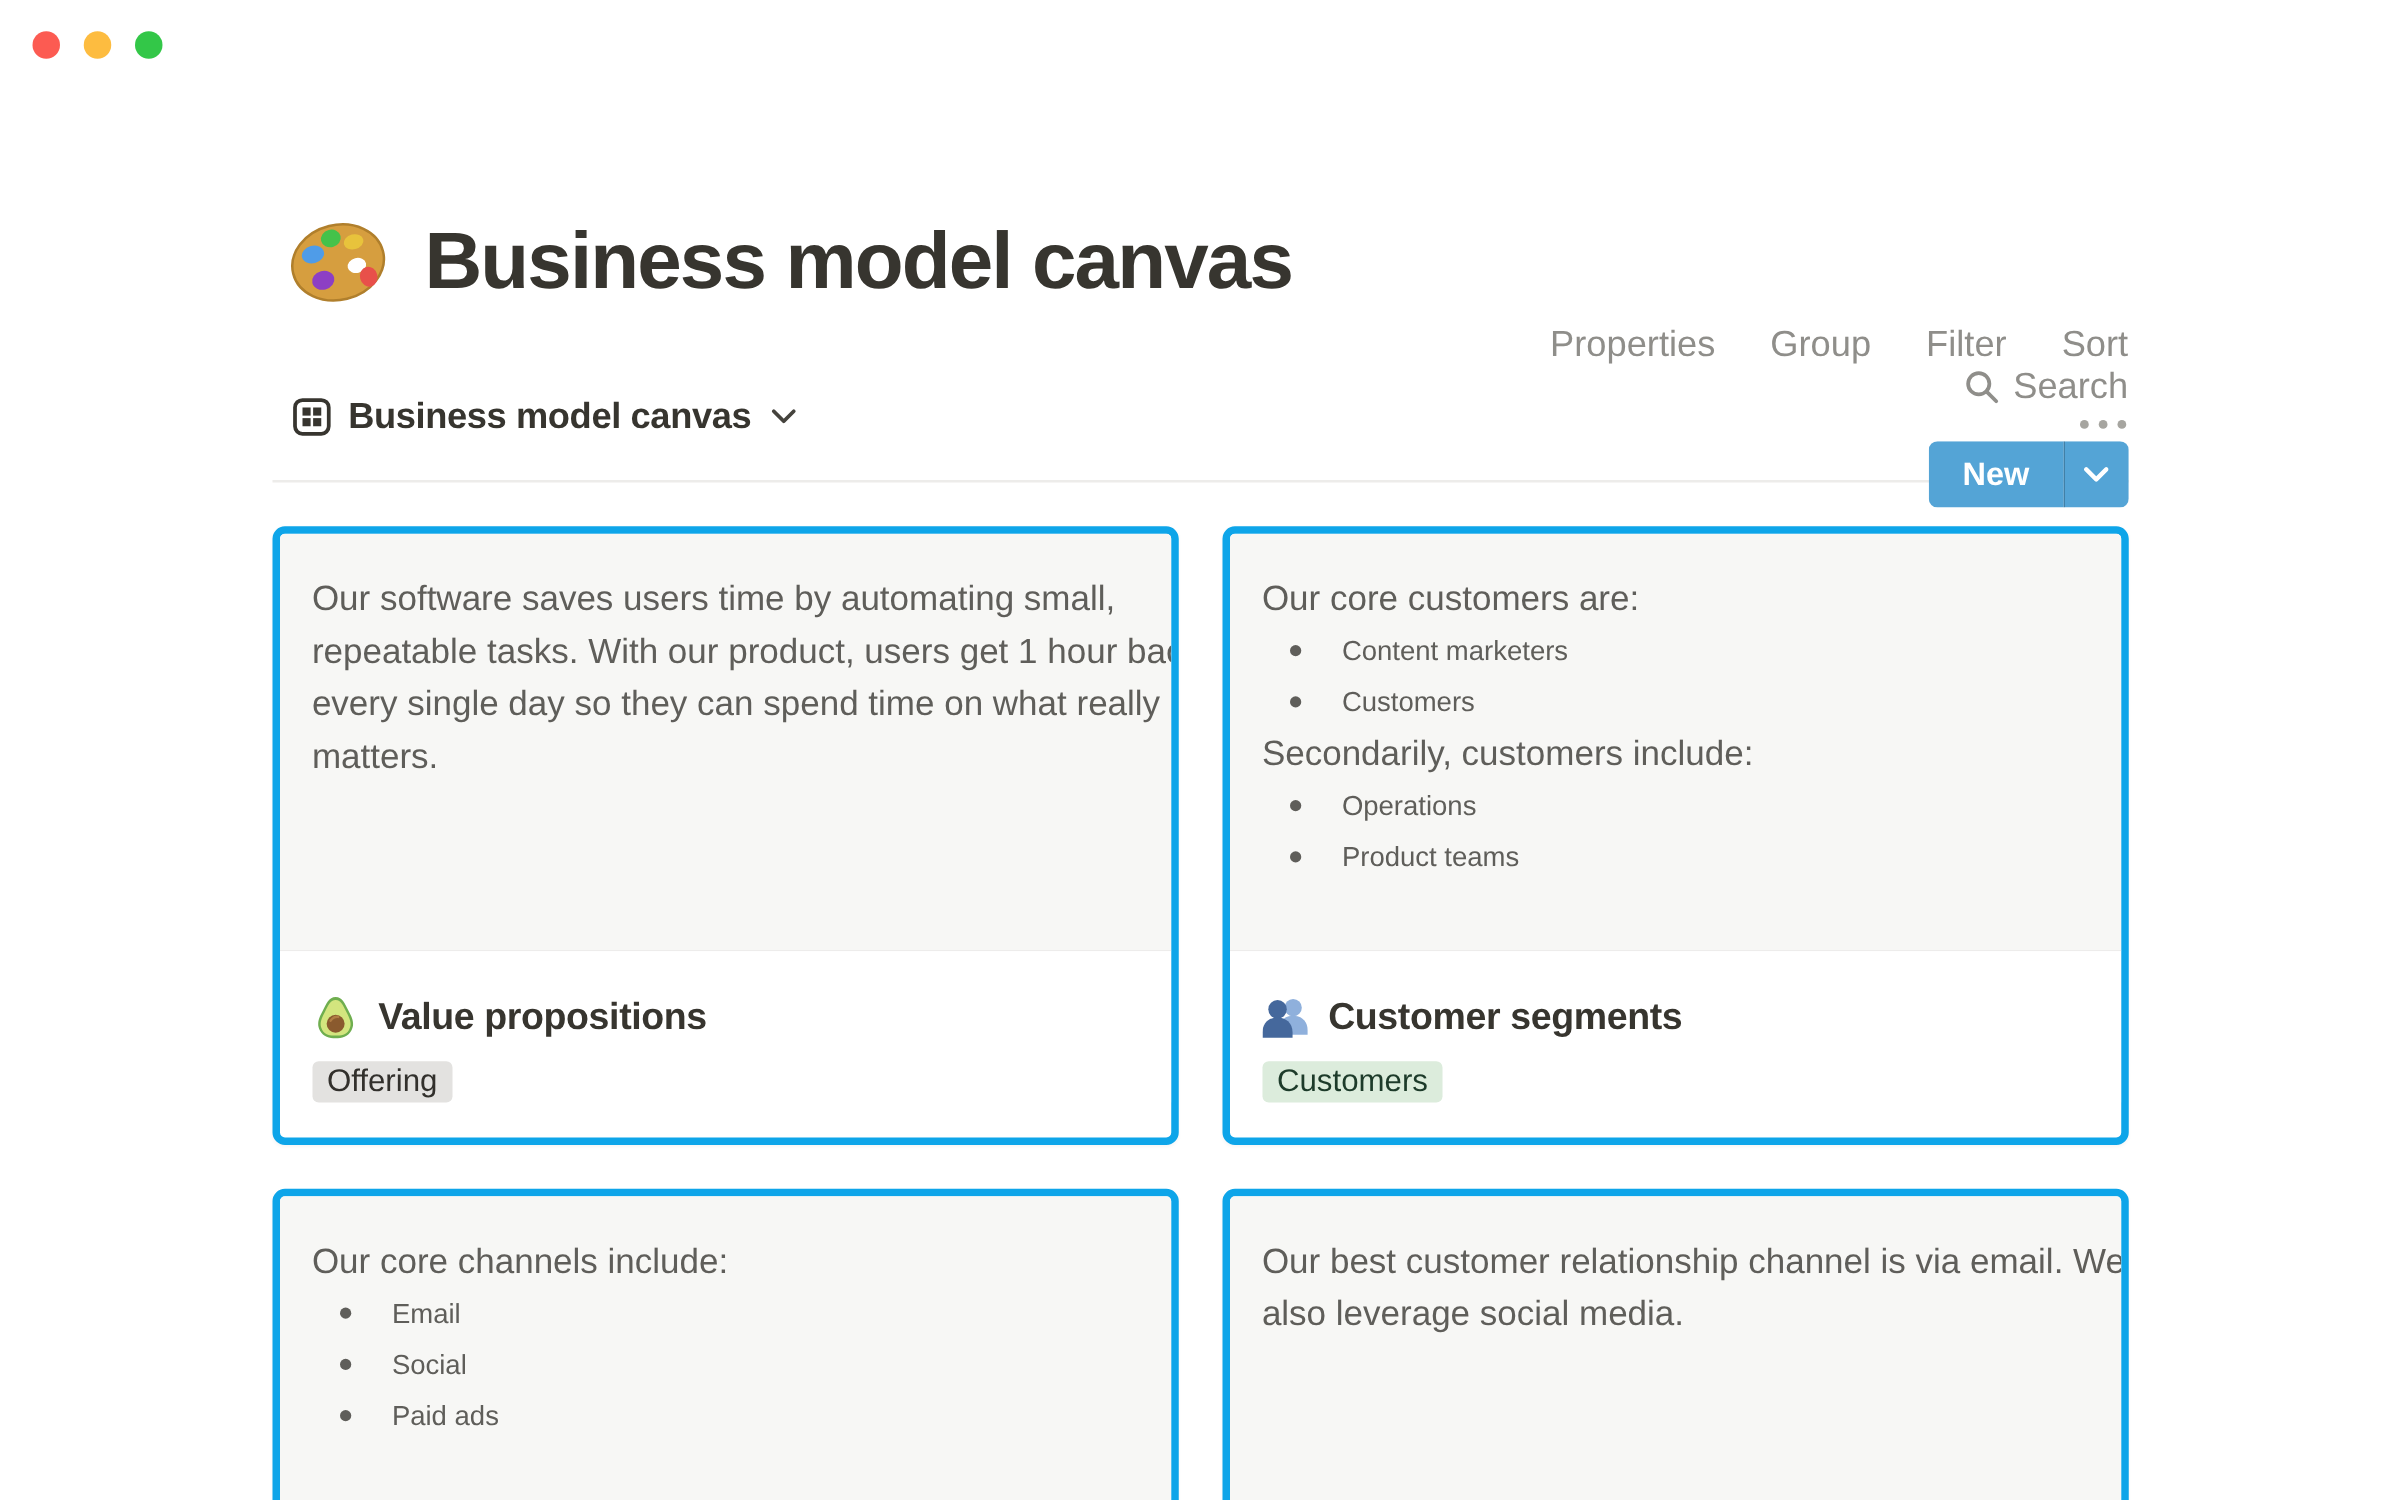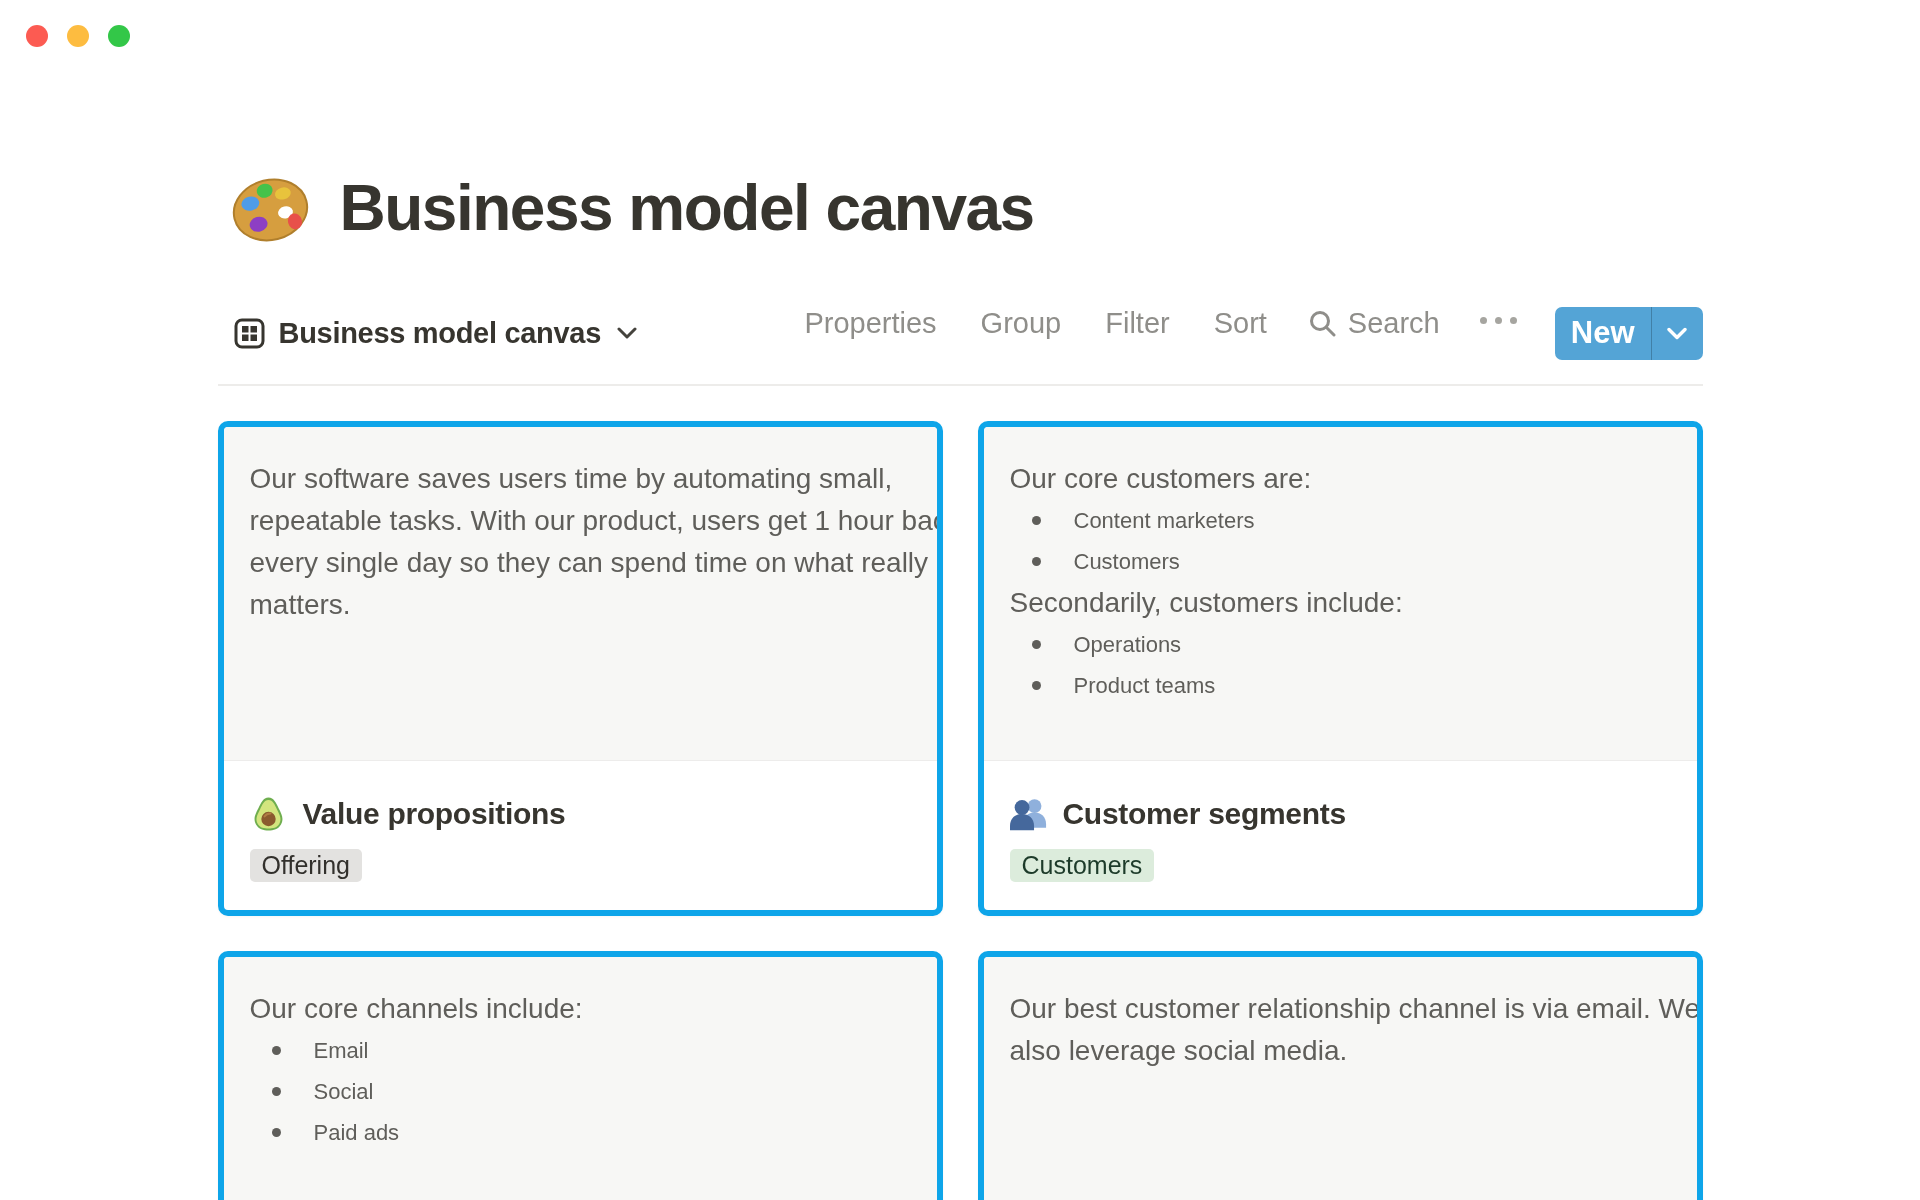--- a/index.html
+++ b/index.html
@@ -17,33 +17,33 @@
   .page-icon svg { width:84px; height:76px; display:block; }
   .page-title { font-size:64px; font-weight:700; letter-spacing:-1.5px; color:#37352f; }
 
   
   .view-row { display:flex; align-items:center; margin-top:50px; height:54px; }
   .view-switcher { display:flex; align-items:center; gap:14px; padding-left:16px; cursor:pointer; }
   .view-switcher svg.gallery { width:31px; height:31px; }
   .view-name { font-size:29px; font-weight:700; letter-spacing:-0.3px; color:#37352f; }
   .view-chev svg { width:20px; height:14px; margin-left:2px; margin-top:4px; }
 
-  .toolbar { margin-left:auto; display:flex; align-items:flex-start; }
+  .toolbar { margin-left:auto; display:flex; align-items:flex-end;flex-direction:column; }
   .toolbar-actions { display:flex; align-items:center; gap:44px; }
   .tb-item { font-size:29px; color:#8f8e8a; background:none; border:none; cursor:pointer;
              font-family:"Liberation Sans", sans-serif; }
   .toolbar-search { display:flex; align-items:center; gap:12px; margin-left:42px; background:none; border:none; cursor:pointer; }
   .toolbar-search svg { width:27px; height:27px; display:block; }
   .toolbar-search span.lbl { font-size:29px; color:#8f8e8a; font-family:"Liberation Sans", sans-serif; }
   .toolbar-more { display:flex; align-items:center; gap:8px; margin-left:38px; background:none; border:none; cursor:pointer; padding:10px 2px; }
   .toolbar-more i { width:7px; height:7px; border-radius:50%; background:#a6a5a0; display:block; }
 
   .new-btn { display:flex; margin-left:36px; height:53px; border-radius:7px; overflow:hidden; }
-  .new-main { background:var(--accent); color:#fff; font-size:31px; font-weight:700; border:none;
-              padding:0 16px; cursor:pointer; font-family:"Liberation Sans", sans-serif; }
+  .new-main { background:var(--accent); color:#fff; font-size:26px; font-weight:700; border:none;
+              padding:0 27px; cursor:pointer; font-family:"Liberation Sans", sans-serif; }
   .new-chev { background:var(--accent); border:none; border-left:1px solid rgba(0,0,0,0.22);
               width:52px; cursor:pointer; display:flex; align-items:center; justify-content:center; }
   .new-chev svg { width:20px; height:13px; }
 
   .divider { height:2px; background:#edecea; margin-top:24px; }
 
   
   .cards { display:grid; grid-template-columns:725px 725px; gap:35px; margin-top:35px; }
   .card { border:6px solid #0ea5e9; border-radius:10px; background:#fff; overflow:hidden;
           box-shadow:0 1px 3px rgba(15,15,15,0.04); cursor:pointer; height:495px; }

